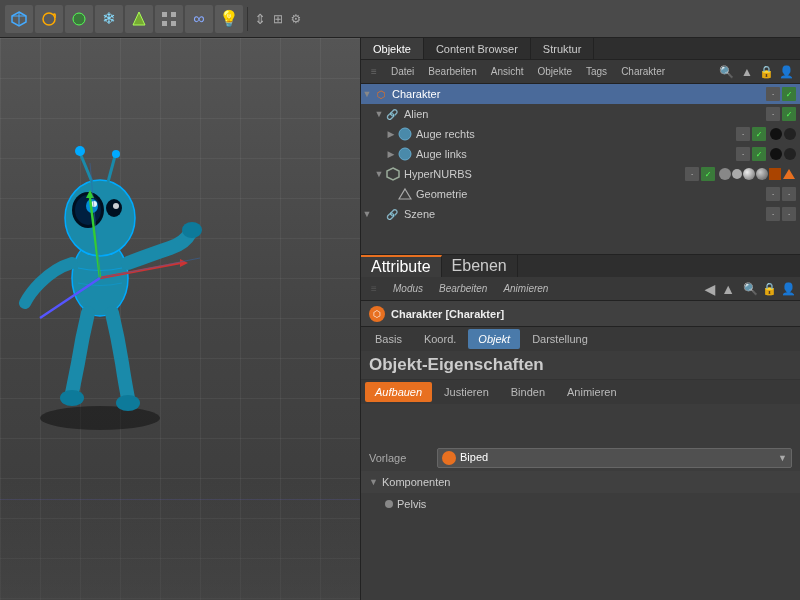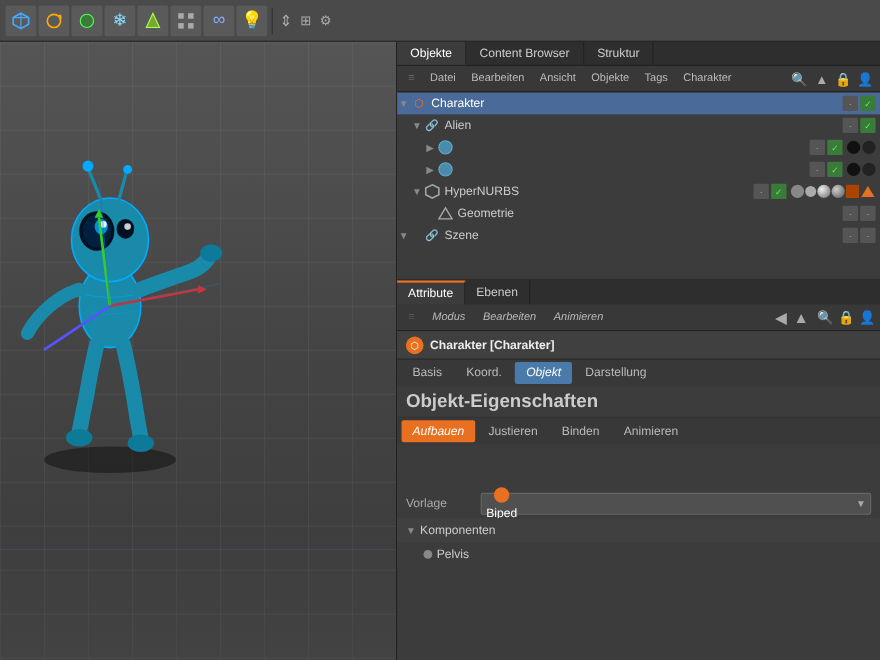--- a/index.html
+++ b/index.html
@@ -219,21 +219,21 @@
     }
 
     .attr-tabs {
       display: flex;
       background: #2e2e2e;
       height: 22px;
       flex-shrink: 0;
     }
     .attr-tab {
       padding: 3px 10px;
-      font-size: 11px;
+      font-size: 16px;
       color: #ccc;
       cursor: pointer;
       border-right: 1px solid #222;
       display: flex;
       align-items: center;
     }
     .attr-tab.active {
       background: #3c3c3c;
       color: #fff;
       border-top: 2px solid #e87020;
@@ -586,40 +586,42 @@
 
       <div class="tree-item">
         <div class="tree-item-indent"></div>
         <div class="tree-item-indent"></div>
         <div class="tree-item-arrow">▶</div>
         <div class="tree-item-icon">
           <svg width="14" height="14" viewBox="0 0 14 14">
               <circle cx="7" cy="7" r="6" fill="#4a8aaa" stroke="#6ac" stroke-width="1"></circle>
             </svg>
         </div>
+        <div class="tree-item-label">Auge rechts</div>
         <div class="tree-item-controls">
           <div class="tree-ctrl">·</div>
           <div class="tree-ctrl green">✓</div>
 
           <div style="display:flex;align-items:center;gap:2px;margin-left:2px;">
             <div style="width:12px;height:12px;border-radius:50%;background:#111;"></div>
             <div style="width:12px;height:12px;border-radius:50%;background:#222;"></div>
           </div>
         </div>
       </div>
 
       <div class="tree-item">
         <div class="tree-item-indent"></div>
         <div class="tree-item-indent"></div>
         <div class="tree-item-arrow">▶</div>
         <div class="tree-item-icon">
           <svg width="14" height="14" viewBox="0 0 14 14">
               <circle cx="7" cy="7" r="6" fill="#4a8aaa" stroke="#6ac" stroke-width="1"></circle>
             </svg>
         </div>
+        <div class="tree-item-label">Auge links</div>
         <div class="tree-item-controls">
           <div class="tree-ctrl">·</div>
           <div class="tree-ctrl green">✓</div>
           <div style="display:flex;align-items:center;gap:2px;margin-left:2px;">
             <div style="width:12px;height:12px;border-radius:50%;background:#111;"></div>
             <div style="width:12px;height:12px;border-radius:50%;background:#222;"></div>
           </div>
         </div>
       </div>
 
@@ -743,21 +745,21 @@
           <span>Binden</span>
         </div>
         <div class="biped-tab">
           <span>Animieren</span>
         </div>
       </div>
 
       <div class="vorlage-row">
         <div class="vorlage-label">Vorlage</div>
         <div class="vorlage-select">
-          <span style="display:flex;align-items:center;gap:4px;flex-direction:column;">
+          <span style="display:flex;gap:4px;">
             <span style="width:14px;height:14px;background:#e87020;border-radius:50%;display:inline-block;"></span>
             <span>Biped</span>
           </span>
           <span class="vorlage-select-arrow">▼</span>
         </div>
       </div>
 
       <div class="komponenten-section">
         <div class="komponenten-header">
           <span class="komponenten-arrow">▼</span>

